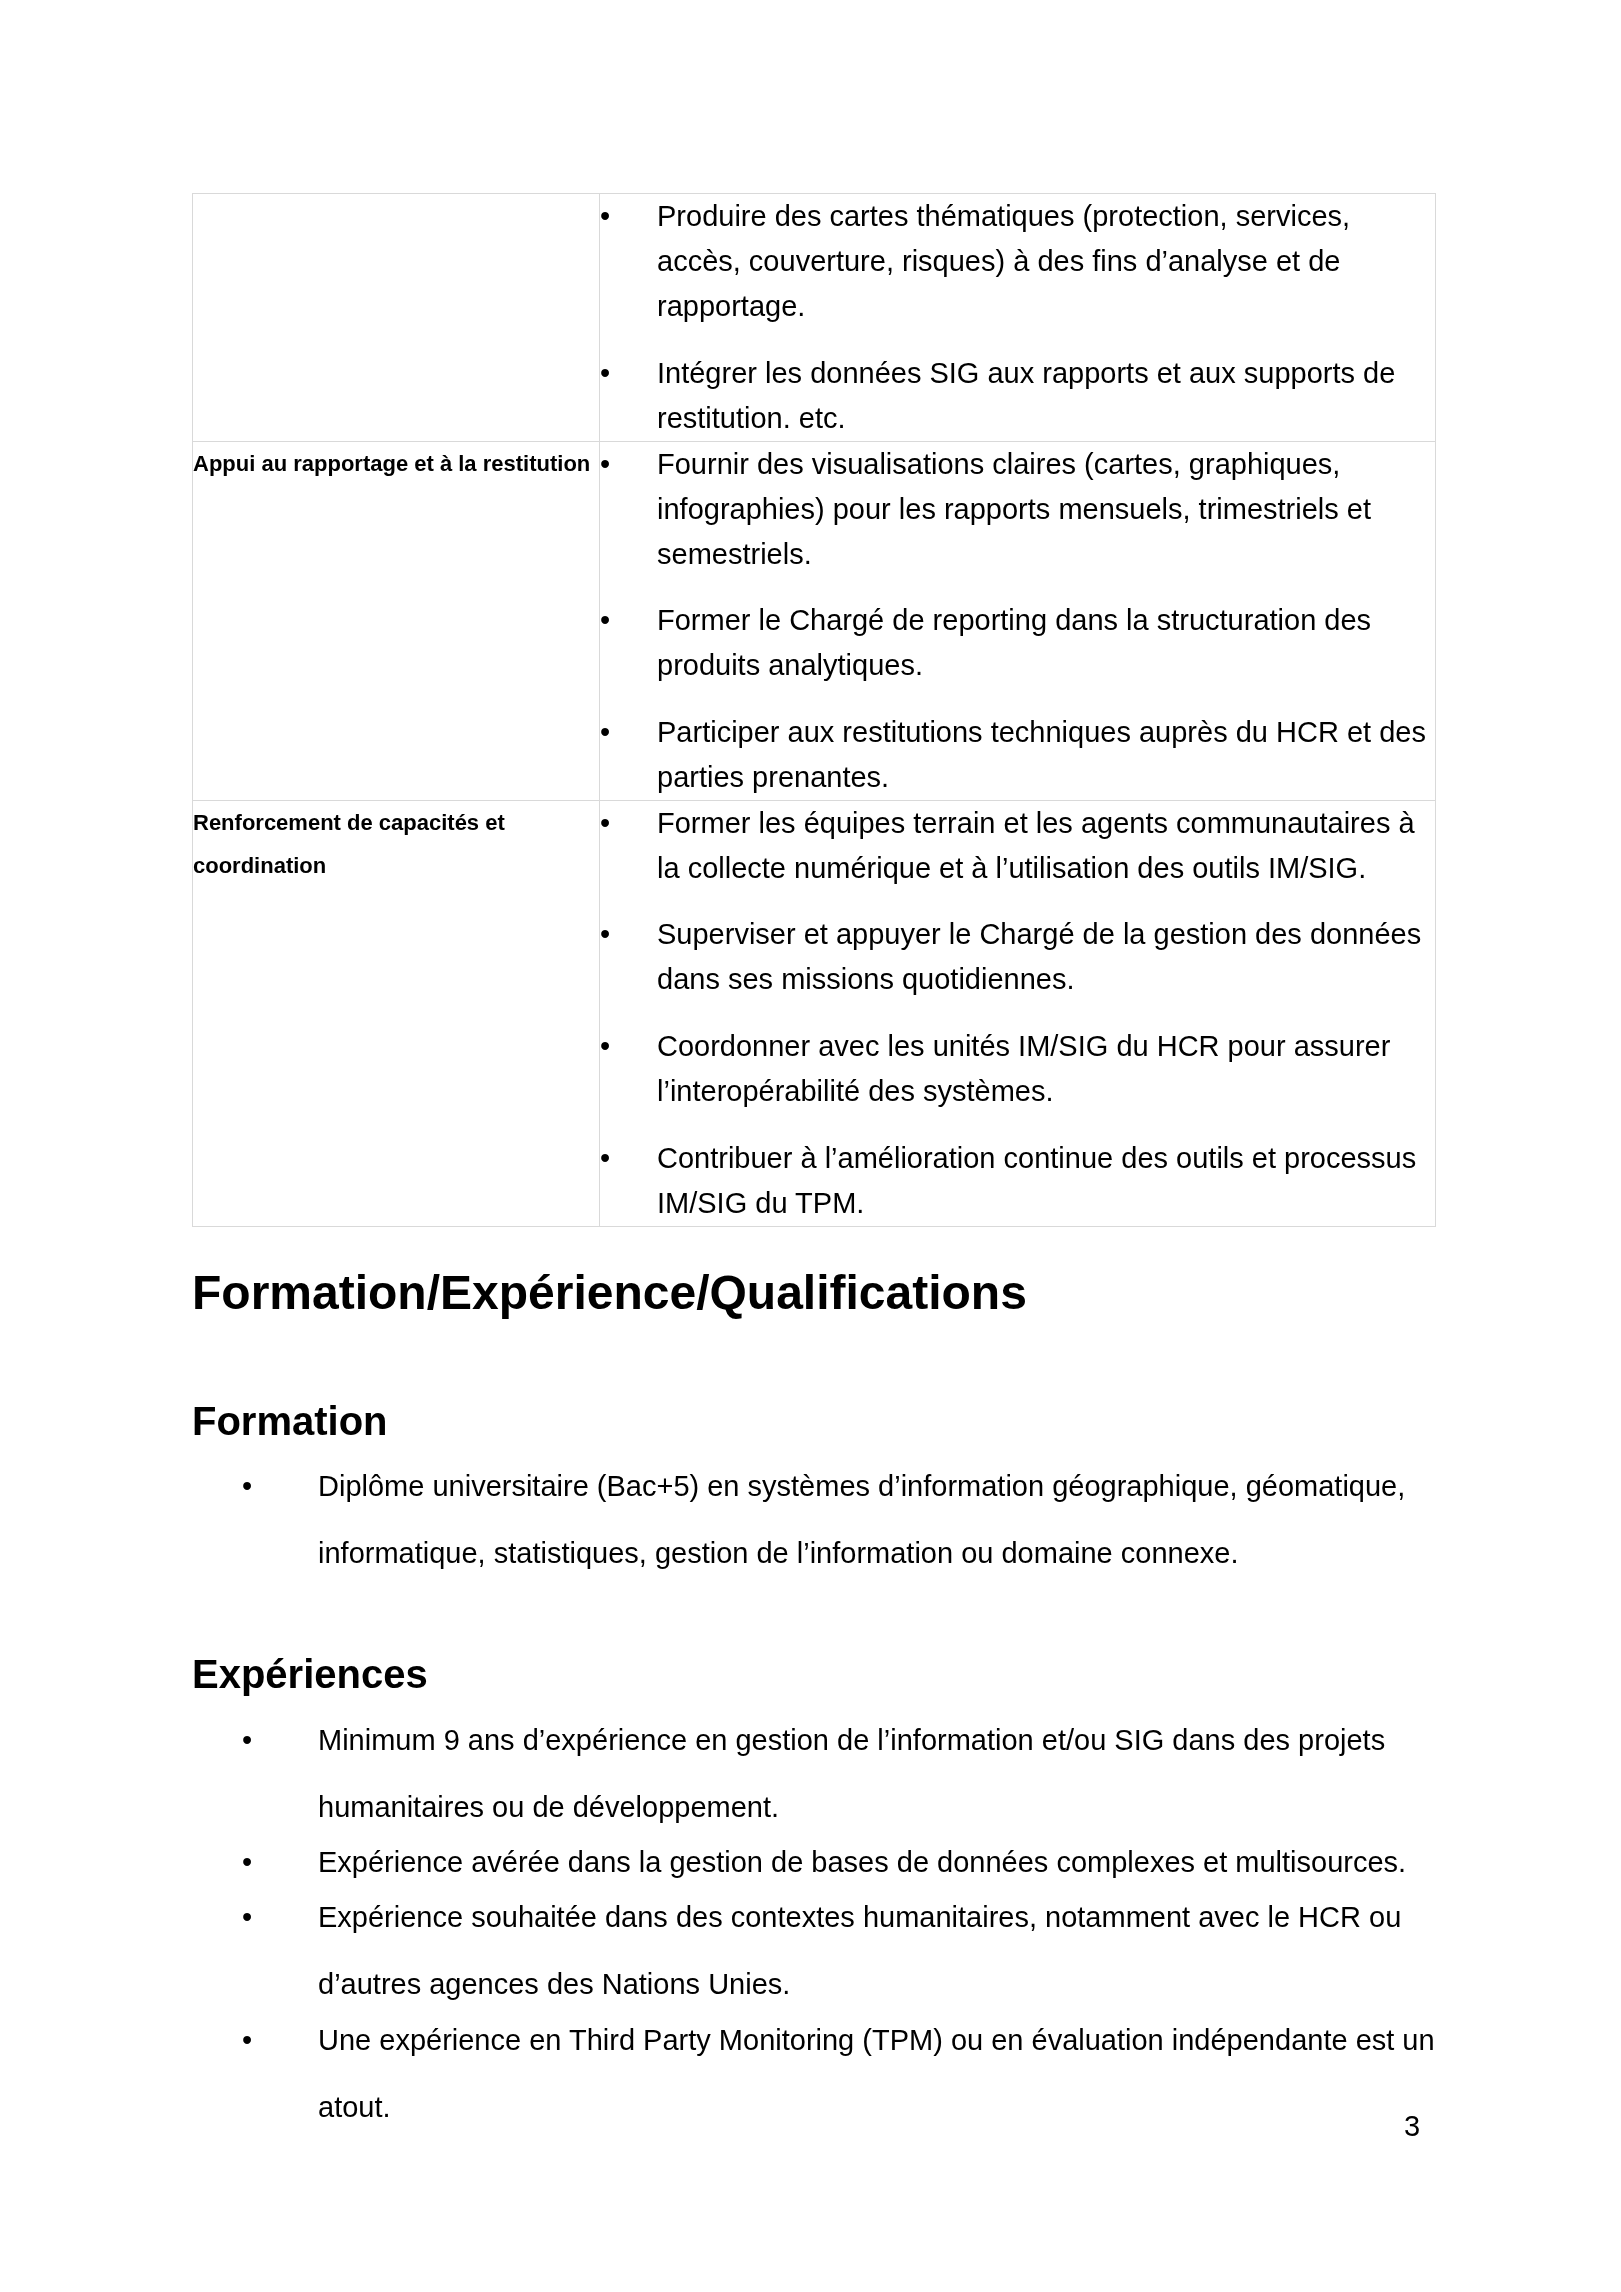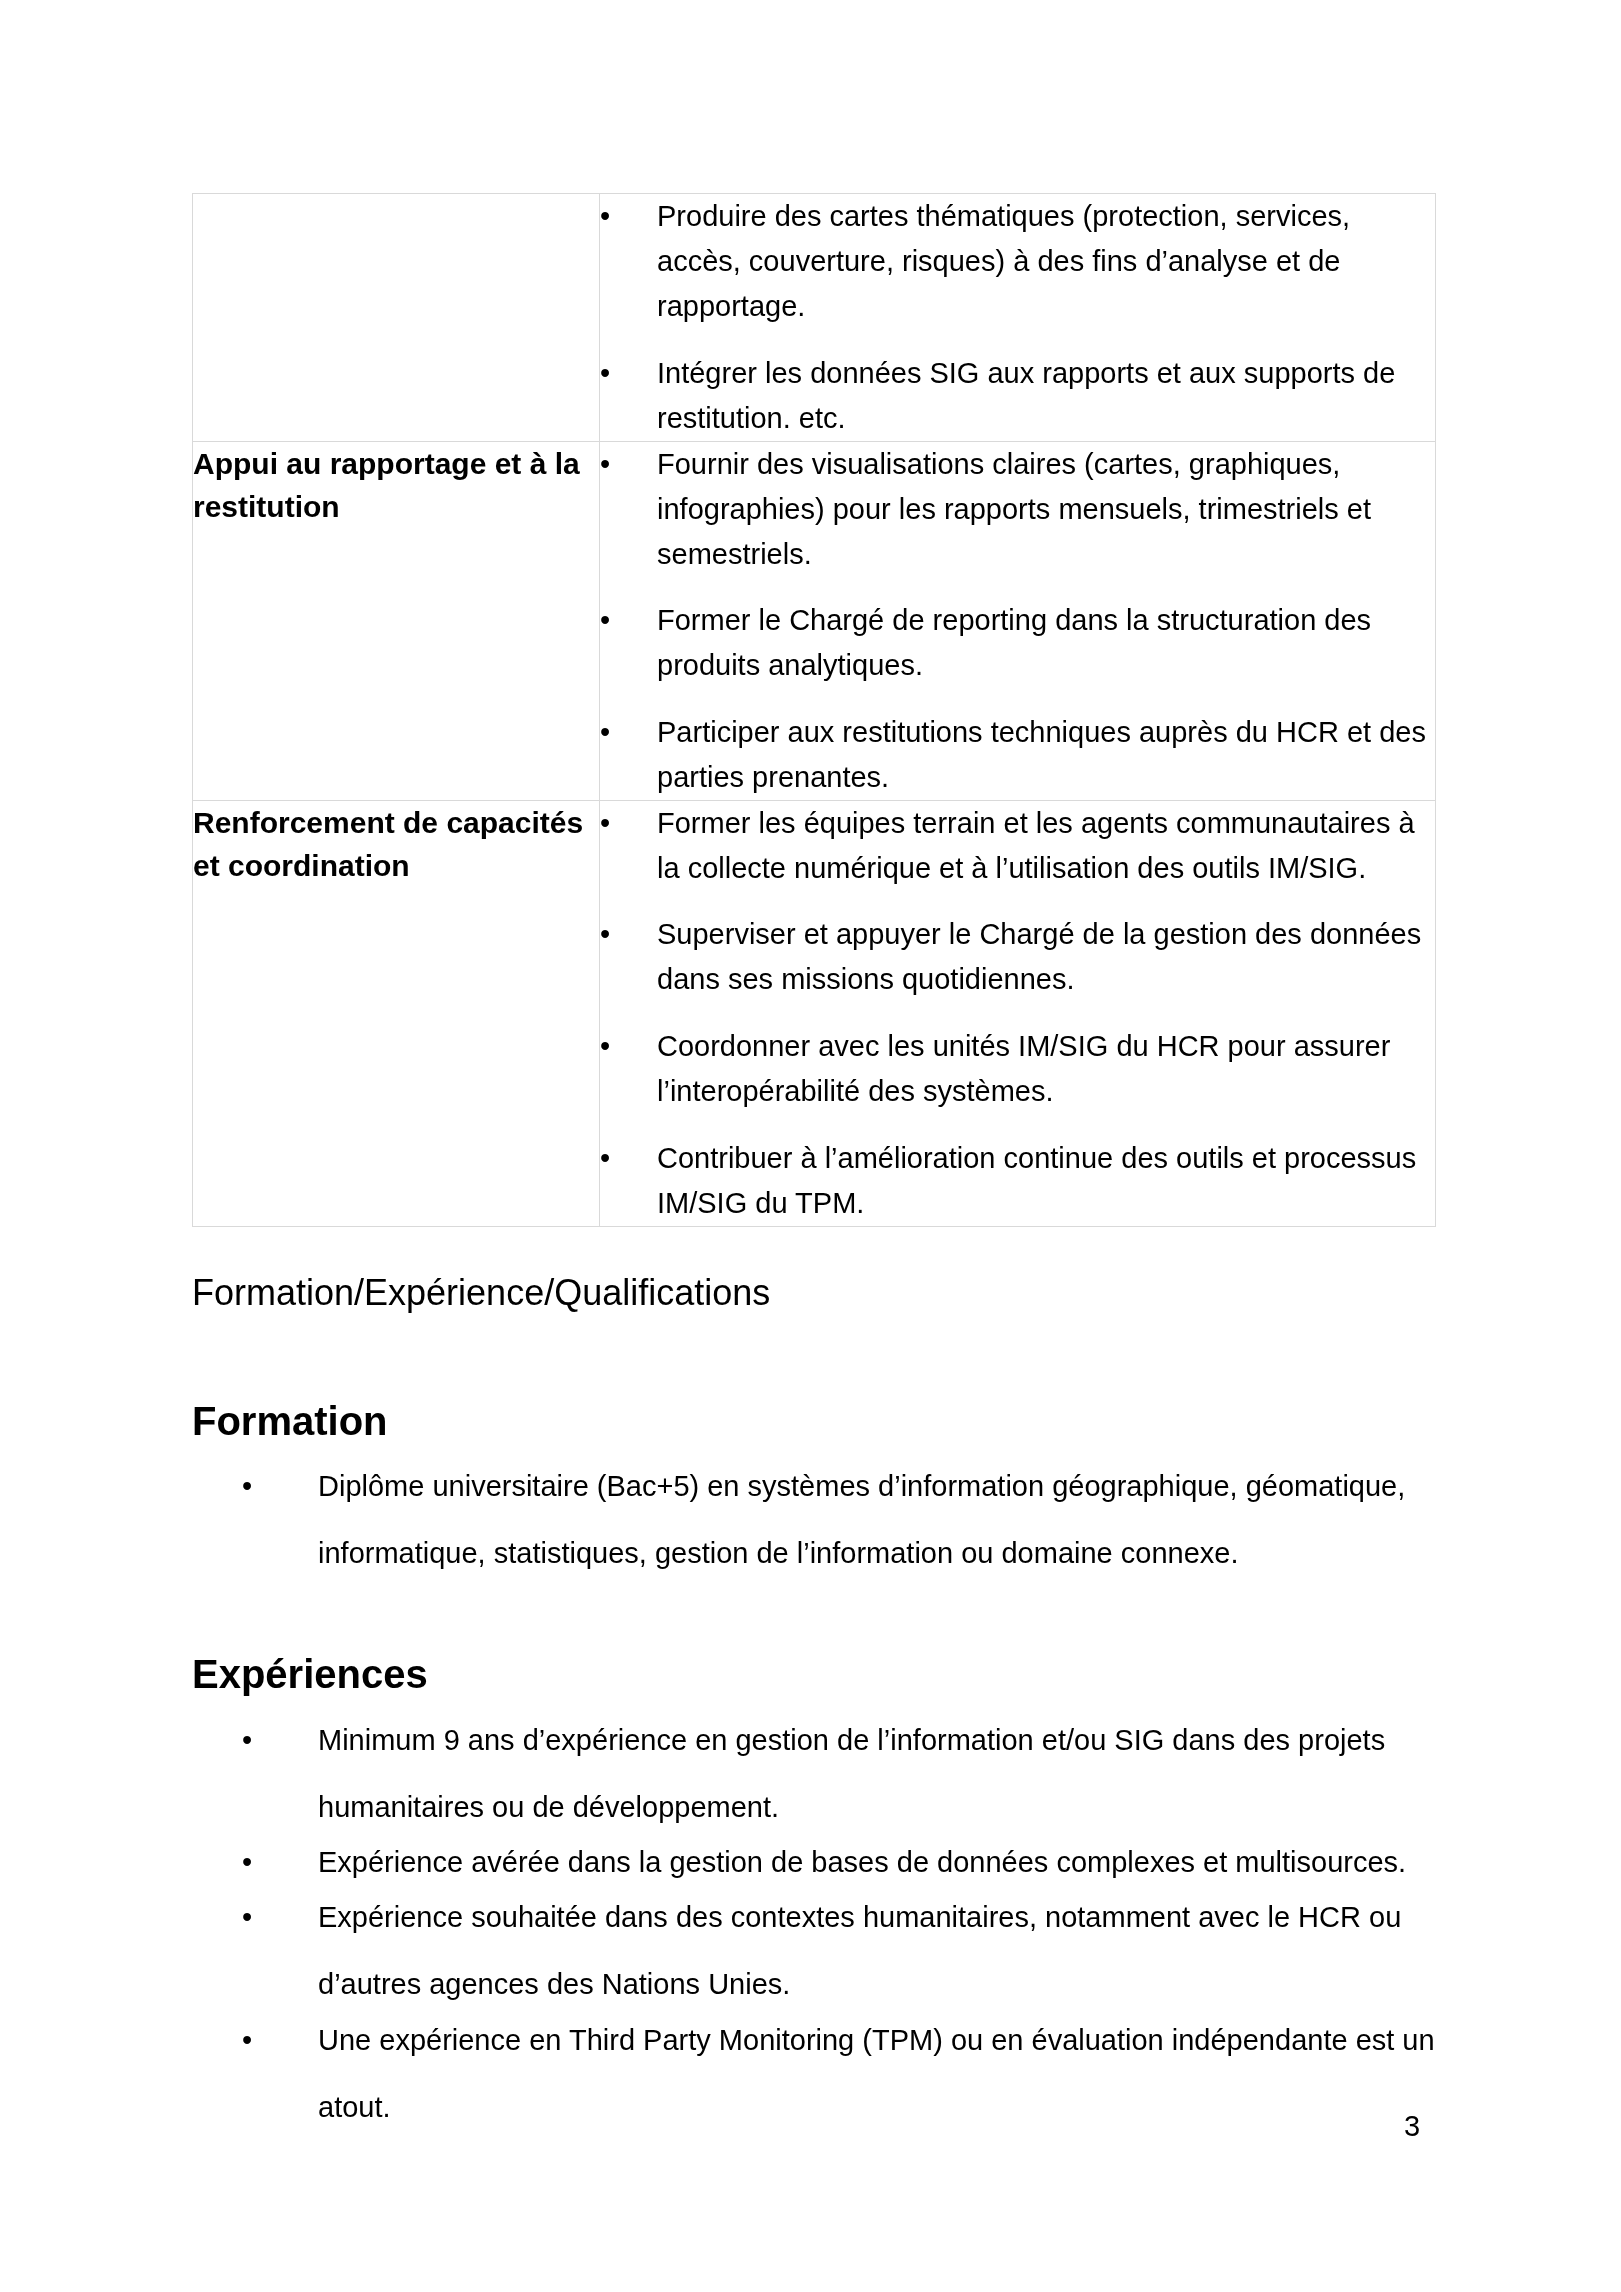--- a/index.html
+++ b/index.html
@@ -25,21 +25,21 @@
   }
   table.doc-table td {
     border: 1px solid #d9d9d9;
     vertical-align: top;
     padding: 0;
   }
   td.col-title {
     width: 406px;
     padding: 7.8px 15.7px 0 17.6px;
     font-weight: bold;
-    font-size: 30px;
+    font-size: 22px;
     line-height: 43px;
     margin-left: 28px;
   }
   td.col-tasks {
     width: 835px;
     padding: 9.8px 15.7px 0 27.4px;
     font-size: 29px;
     line-height: 45px;
   }
   tr.row-1 { height: 197px; }
@@ -50,22 +50,22 @@
   ul.tasks li { display: flex; margin: 0 0 21.6px 0; }
   ul.tasks li:last-child { margin-bottom: 0; }
   ul.tasks .blt { flex: 0 0 57px; }
   ul.tasks .txt { flex: 1 1 auto; }
 
   
   .main-heading {
     position: absolute;
     left: 192px;
     top: 1270px;
-    font-size: 36px;
-    font-weight: normal;
+    font-size: 48px;
+    font-weight: bold;
     line-height: 45px;
   }
   .sub-heading {
     position: absolute;
     left: 192px;
     font-size: 40px;
     font-weight: bold;
     line-height: 43px;
   }
   .sub-heading.formation { top: 1400px; }

